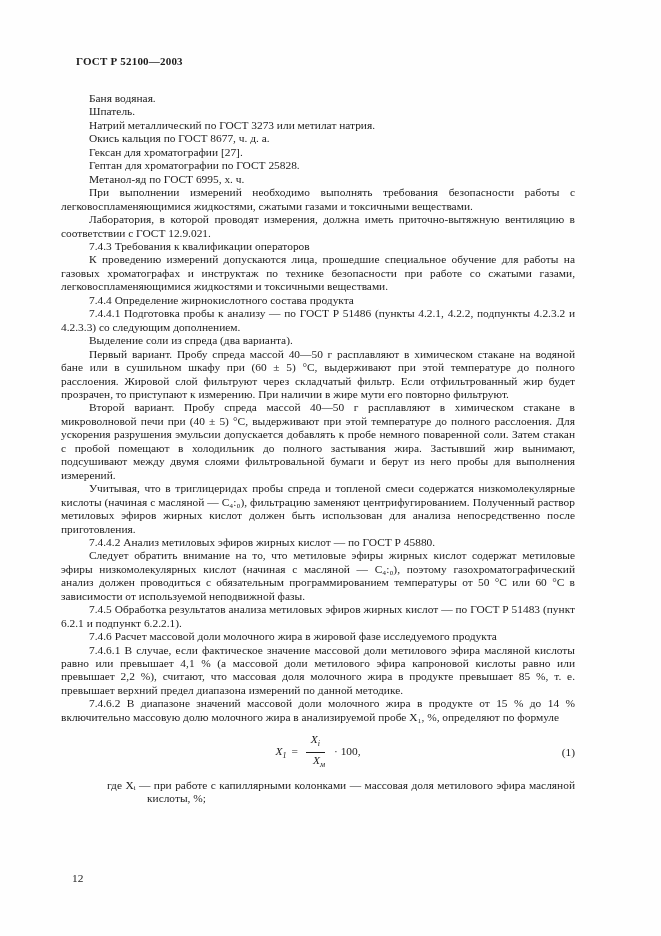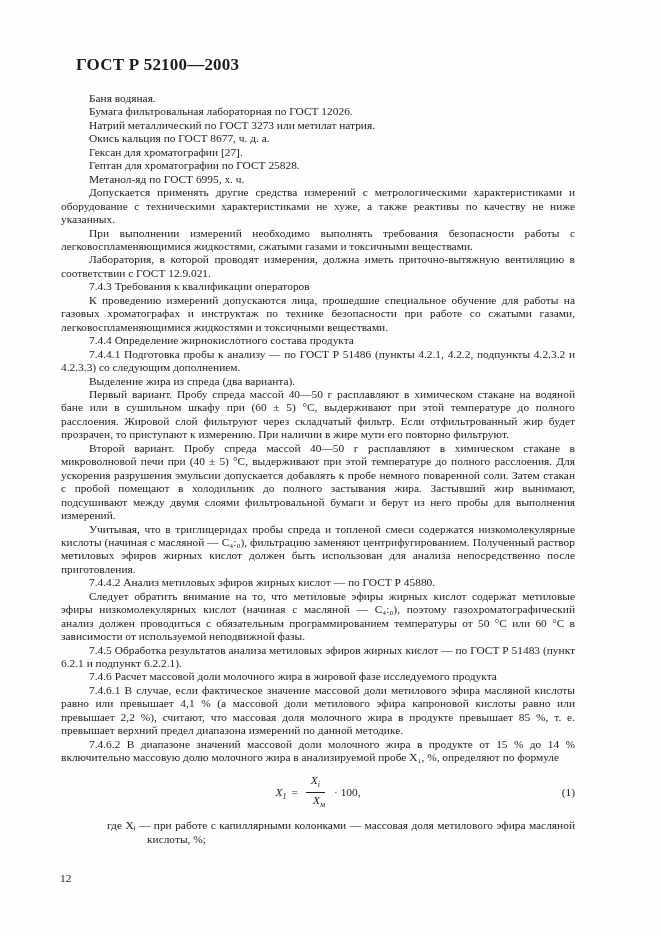--- a/index.html
+++ b/index.html
@@ -12,21 +12,21 @@
     overflow: hidden;
   }
   .page {
     position: relative;
     width: 661px; height: 936px;
     background: #fefefe;
   }
   .doc-header {
     position: absolute;
     left: 76px; top: 55px;
-    font-size: 17px;
+    font-size: 11px;
     font-weight: bold;
     letter-spacing: 0.2px;
   }
   .content {
     position: absolute;
     left: 61px; top: 92px;
     width: 514px;
     font-size: 11.4px;
     line-height: 13.45px;
     text-align: justify;
@@ -64,49 +64,48 @@
     transform: translateY(-50%);
   }
   .where {
     padding-left: 40px;
     text-indent: -40px;
     text-align: justify;
     margin-left: 46px;
   }
   .page-number {
     position: absolute;
-    left: 60px; top: 872px;
+    left: 72px; top: 872px;
     font-size: 11.4px;
   }
 </style>
 </head>
 <body>
 
 <div class="page">
 
   <div class="doc-header">ГОСТ Р 52100—2003</div>
 
   <div class="content">
 
     <p class="list-line">Баня водяная.</p>
-    <p class="list-line">Бумага фильтровальная лабораторная по ГОСТ 12026.</p>
+    <p class="list-line">Шпатель.</p>
     <p class="list-line">Натрий металлический по ГОСТ 3273 или метилат натрия.</p>
     <p class="list-line">Окись кальция по ГОСТ 8677, ч. д. а.</p>
     <p class="list-line">Гексан для хроматографии [27].</p>
     <p class="list-line">Гептан для хроматографии по ГОСТ 25828.</p>
     <p class="list-line">Метанол-яд по ГОСТ 6995, х. ч.</p>
 
-    <p class="para">Допускается применять другие средства измерений с метрологическими характеристиками и оборудование с техническими характеристиками не хуже, а также реактивы по качеству не ниже указанных.</p>
     <p class="para">При выполнении измерений необходимо выполнять требования безопасности работы с легковоспламеняющимися жидкостями, сжатыми газами и токсичными веществами.</p>
     <p class="para">Лаборатория, в которой проводят измерения, должна иметь приточно-вытяжную вентиляцию в соответствии с ГОСТ 12.9.021.</p>
     <p class="para">7.4.3 Требования к квалификации операторов</p>
     <p class="para">К проведению измерений допускаются лица, прошедшие специальное обучение для работы на газовых хроматографах и инструктаж по технике безопасности при работе со сжатыми газами, легковоспламеняющимися жидкостями и токсичными веществами.</p>
     <p class="para">7.4.4 Определение жирнокислотного состава продукта</p>
     <p class="para">7.4.4.1 Подготовка пробы к анализу — по ГОСТ Р 51486 (пункты 4.2.1, 4.2.2, подпункты 4.2.3.2 и 4.2.3.3) со следующим дополнением.</p>
-    <p class="para">Выделение жира из спреда (два варианта).</p>
+    <p class="para">Выделение соли из спреда (два варианта).</p>
     <p class="para">Первый вариант. Пробу спреда массой 40—50 г расплавляют в химическом стакане на водяной бане или в сушильном шкафу при (60 ± 5) °С, выдерживают при этой температуре до полного расслоения. Жировой слой фильтруют через складчатый фильтр. Если отфильтрованный жир будет прозрачен, то приступают к измерению. При наличии в жире мути его повторно фильтруют.</p>
     <p class="para">Второй вариант. Пробу спреда массой 40—50 г расплавляют в химическом стакане в микроволновой печи при (40 ± 5) °С, выдерживают при этой температуре до полного расслоения. Для ускорения разрушения эмульсии допускается добавлять к пробе немного поваренной соли. Затем стакан с пробой помещают в холодильник до полного застывания жира. Застывший жир вынимают, подсушивают между двумя слоями фильтровальной бумаги и берут из него пробы для выполнения измерений.</p>
     <p class="para">Учитывая, что в триглицеридах пробы спреда и топленой смеси содержатся низкомолекулярные кислоты (начиная с масляной — С₄:₀), фильтрацию заменяют центрифугированием. Полученный раствор метиловых эфиров жирных кислот должен быть использован для анализа непосредственно после приготовления.</p>
     <p class="para">7.4.4.2 Анализ метиловых эфиров жирных кислот — по ГОСТ Р 45880.</p>
     <p class="para">Следует обратить внимание на то, что метиловые эфиры жирных кислот содержат метиловые эфиры низкомолекулярных кислот (начиная с масляной — С₄:₀), поэтому газохроматографический анализ должен проводиться с обязательным программированием температуры от 50 °С или 60 °С в зависимости от используемой неподвижной фазы.</p>
     <p class="para">7.4.5 Обработка результатов анализа метиловых эфиров жирных кислот — по ГОСТ Р 51483 (пункт 6.2.1 и подпункт 6.2.2.1).</p>
     <p class="para">7.4.6 Расчет массовой доли молочного жира в жировой фазе исследуемого продукта</p>
     <p class="para">7.4.6.1 В случае, если фактическое значение массовой доли метилового эфира масляной кислоты равно или превышает 4,1 % (а массовой доли метилового эфира капроновой кислоты равно или превышает 2,2 %), считают, что массовая доля молочного жира в продукте превышает 85 %, т. е. превышает верхний предел диапазона измерений по данной методике.</p>
     <p class="para">7.4.6.2 В диапазоне значений массовой доли молочного жира в продукте от 15 % до 14 % включительно массовую долю молочного жира в анализируемой пробе Х₁, %, определяют по формуле</p>
 

